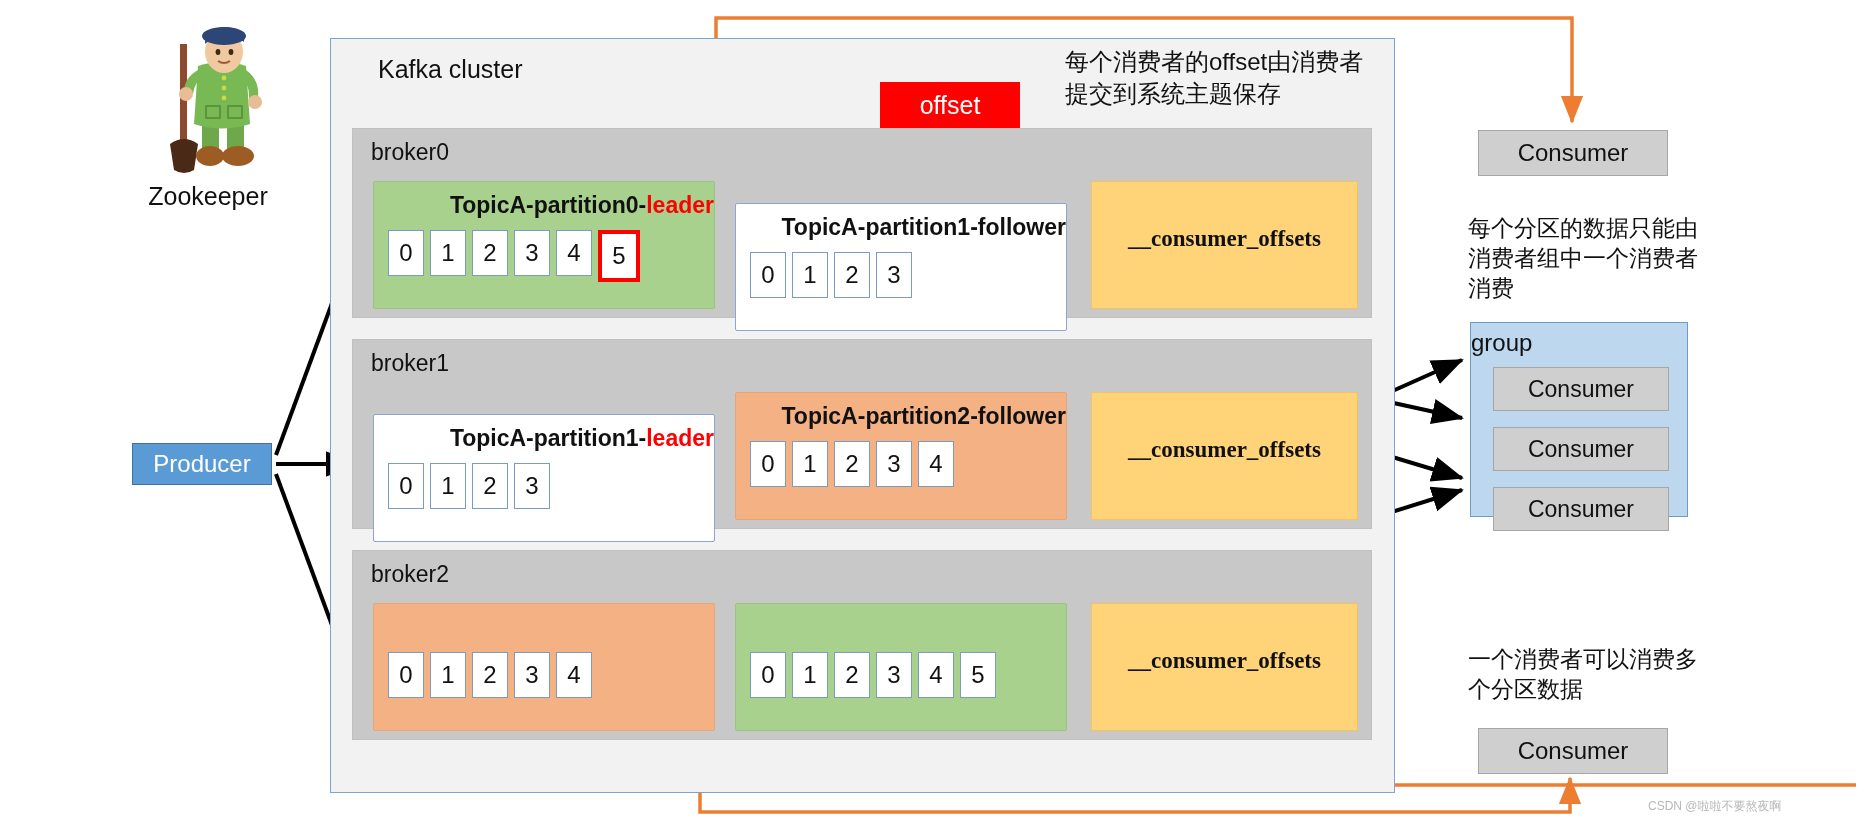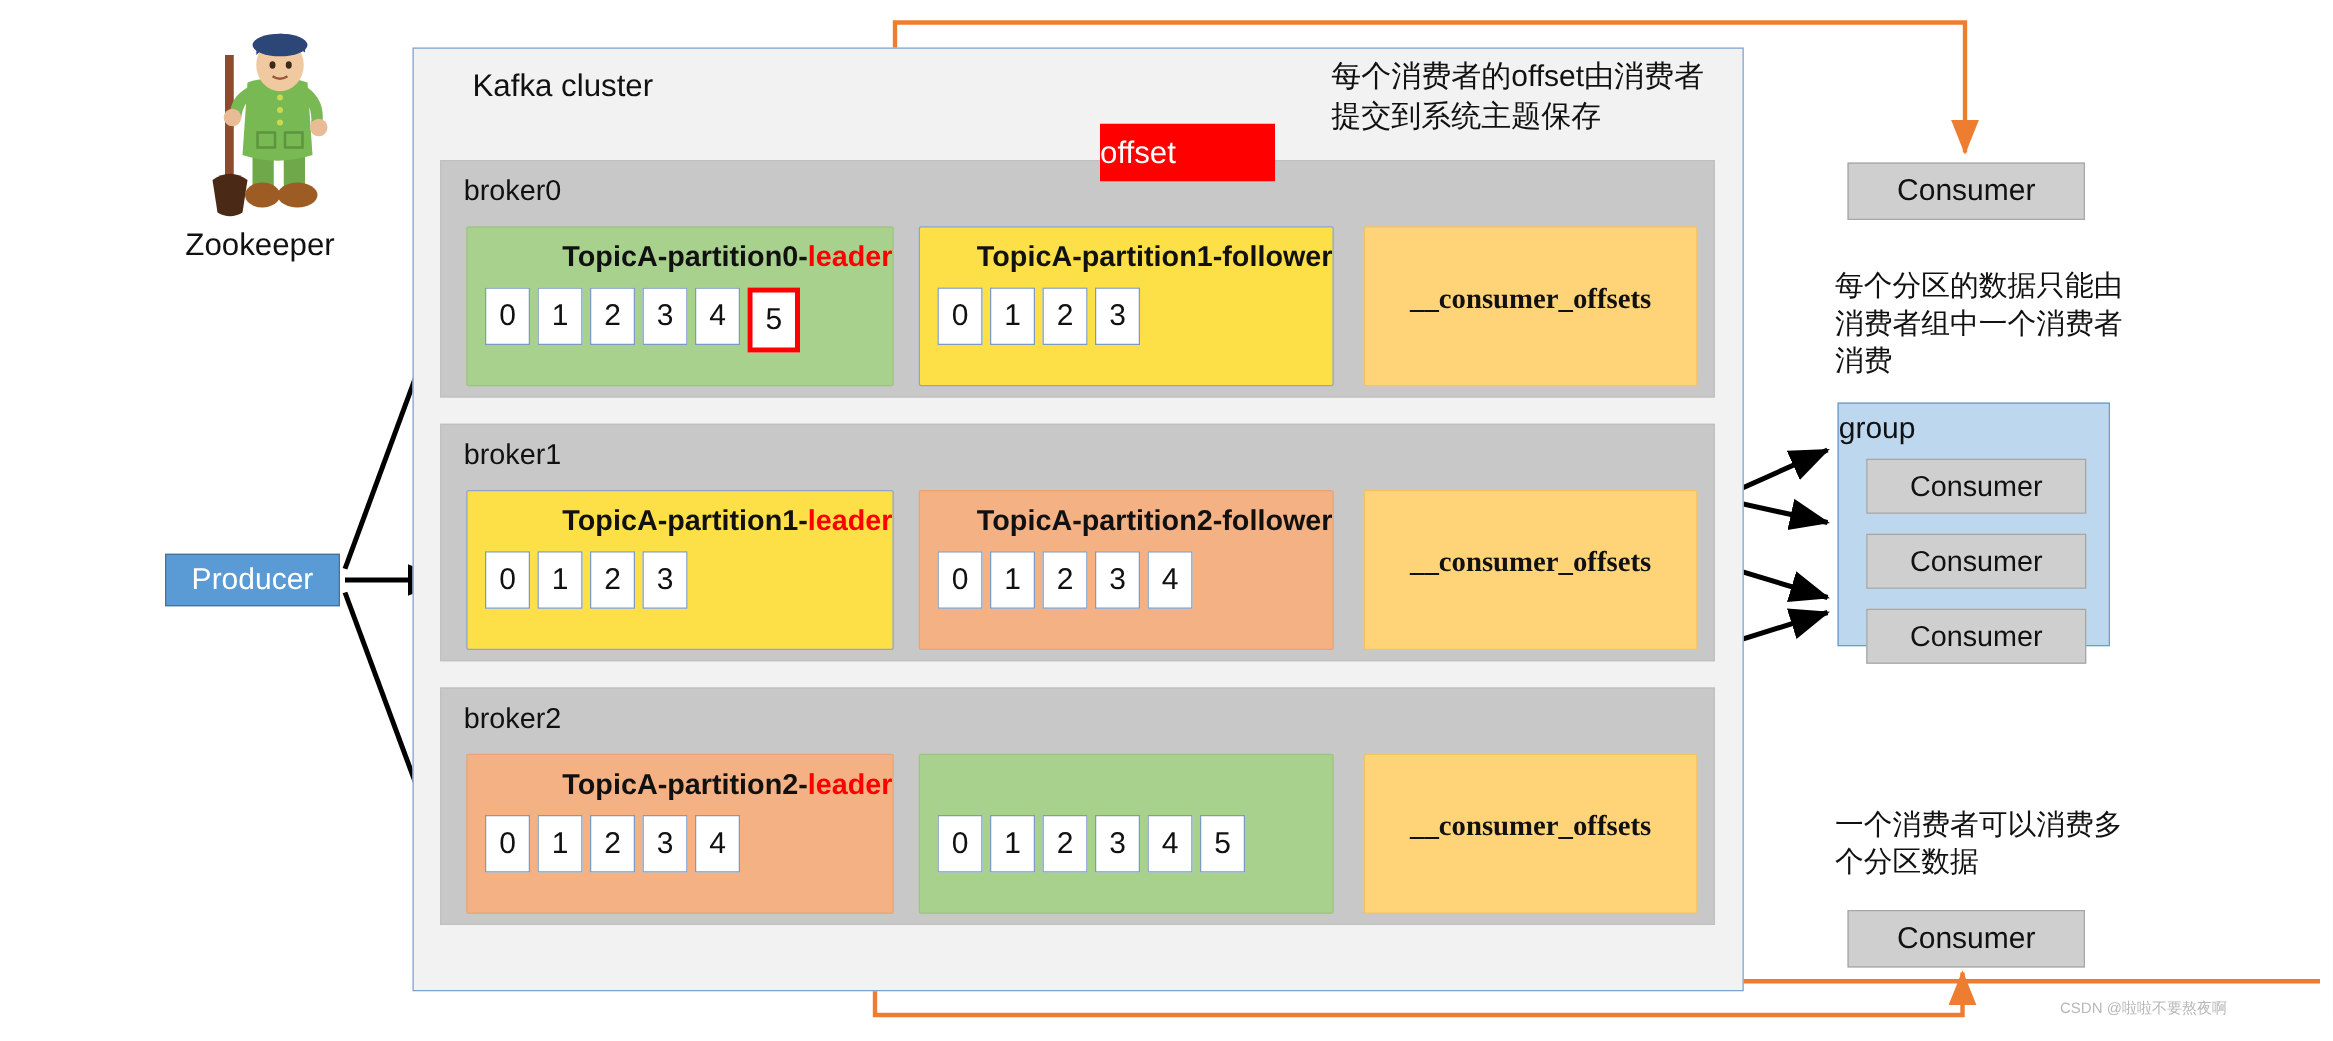--- a/index.html
+++ b/index.html
@@ -57,21 +57,21 @@
     position: absolute; left: 18px; top: 10px;
     font-size: 23px; color: #111;
   }
 
   
   .panel {
     position: absolute; top: 52px; height: 126px;
     border-radius: 2px;
   }
   .panel-green  { background: #A9D18E; border: 1px solid #9CC47F; }
-  .panel-blue   { background: #fde047; border: 1px solid #8FA4CE; }
+  .panel-blue   { background: #ffffff; border: 1px solid #8FA4CE; margin-top: 22px; }
   .panel-orange { background: #F4B183; border: 1px solid #E8A477; }
   .panel-yellow { background: #FFD479; border: 1px solid #F2C35F; }
 
   .p-lead  { left: 20px;  width: 340px; }
   .p-mid   { left: 382px; width: 330px; }
   .p-right { left: 738px; width: 265px; }
 
   .panel-title {
     position: absolute; left: 0; right: 0; top: 10px;
     text-align: right; font-size: 23px; font-weight: bold; color: #111;
@@ -135,22 +135,22 @@
     left: 1478px; top: 728px; width: 190px; height: 46px;
     background: #CFCFCF; border: 1px solid #A6A6A6;
     display: flex; align-items: center; justify-content: center;
     font-size: 24px; color: #111;
   }
 
   
   #offset-badge {
     left: 880px; top: 82px; width: 140px; height: 46px;
     background: #FF0000;
-    display: flex; align-items: center; justify-content: flex-start;
-    color: #ffffff; font-size: 25px; margin-top: 17px;
+    display: flex; align-items: center; justify-content: center;
+    color: #ffffff; font-size: 25px;
   }
   #note-offset {
     left: 1065px; top: 46px; width: 320px;
     font-size: 24px; color: #111; line-height: 1.32;
   }
 
   
   #watermark {
     left: 1648px; top: 798px;
     font-size: 12px; color: #B8B8B8;
@@ -298,21 +298,20 @@
       </div>
     </div>
     <div class="panel panel-yellow p-right">
       <div class="offsets-title">__consumer_offsets</div>
     </div>
   </div>
 
   <div class="abs broker" id="broker2">
     <div class="broker-title">broker2</div>
     <div class="panel panel-orange p-lead">
-      <div class="panel-title"><span>TopicA-partition2-</span><span class="leader">leader</span></div>
       <div class="cells">
         <div class="cell">0</div>
         <div class="cell">1</div>
         <div class="cell">2</div>
         <div class="cell">3</div>
         <div class="cell">4</div>
       </div>
     </div>
     <div class="panel panel-green p-mid">
       <div class="cells">

